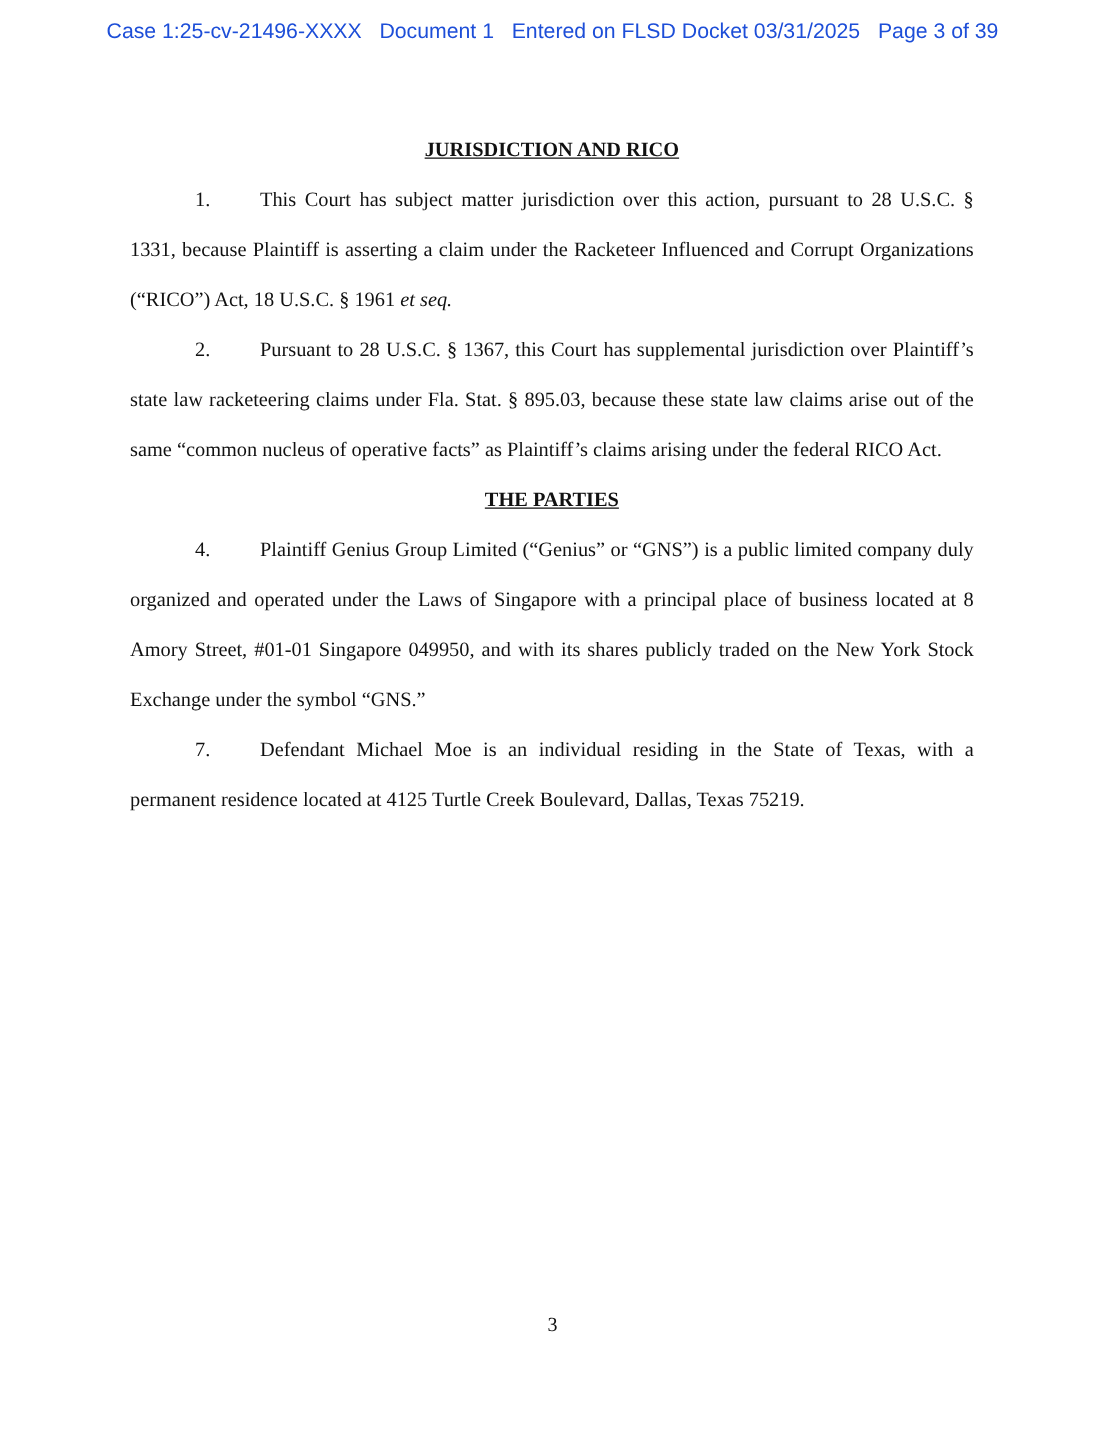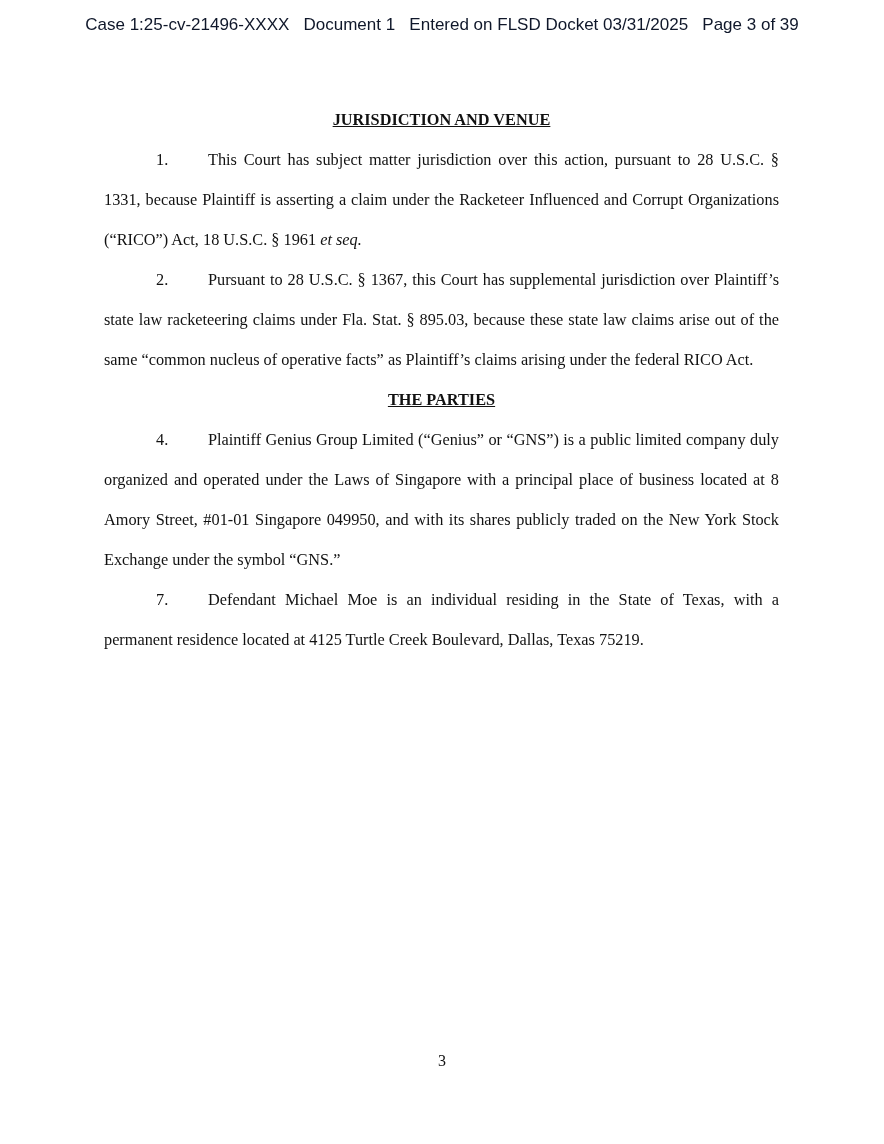--- a/index.html
+++ b/index.html
@@ -1,37 +1,37 @@
 <!DOCTYPE html>
 <html><head>
 <meta charset="utf-8">
 <style>
   html, body { margin: 0; padding: 0; background: #ffffff; }
   body { width: 884px; height: 1144px; position: relative; overflow: hidden; }
   .header {
     position: absolute; left: 0; top: 15px; width: 884px;
     text-align: center; font-family: "Liberation Sans", sans-serif;
-    font-size: 17px; color: #0f172a; white-space: pre; letter-spacing: 0px;
+    font-size: 17px; color: #1d4ed8; white-space: pre; letter-spacing: 0px;
   }
   .page { position: absolute; left: 104px; top: 100px; width: 675px;
     font-family: "Liberation Serif", serif; font-size: 16.3px; color: #111; }
   .heading { text-align: center; font-weight: bold; text-decoration: underline;
     line-height: 40px; height: 40px; }
   .para { text-align: justify; line-height: 40px; margin: 0; }
   .para .num { display: inline-block; width: 104px; text-indent: 52px; }
   .pagenum { position: absolute; left: 0; width: 884px; top: 1052px; text-align: center;
     font-family: "Liberation Serif", serif; font-size: 16px; color: #111; }
 </style>
 </head>
 <body>
 
 <div class="header"><span>Case 1:25-cv-21496-XXXX</span>   <span>Document 1</span>   <span>Entered on FLSD Docket 03/31/2025</span>   <span>Page 3 of 39</span></div>
 
 <div class="page">
-  <div class="heading">JURISDICTION AND VENUE</div>
+  <div class="heading">JURISDICTION AND RICO</div>
   <p class="para"><span class="num">1.</span><span>This Court has subject matter jurisdiction over this action, pursuant to 28 U.S.C. § 1331, because Plaintiff is asserting a claim under the Racketeer Influenced and Corrupt Organizations (“RICO”) Act, 18 U.S.C. § 1961 </span><i>et seq.</i></p>
   <p class="para"><span class="num">2.</span><span>Pursuant to 28 U.S.C. § 1367, this Court has supplemental jurisdiction over Plaintiff’s state law racketeering claims under Fla. Stat. § 895.03, because these state law claims arise out of the same “common nucleus of operative facts” as Plaintiff’s claims arising under the federal RICO Act.</span></p>
 
   <div class="heading">THE PARTIES</div>
   <p class="para"><span class="num">4.</span><span>Plaintiff Genius Group Limited (“Genius” or “GNS”) is a public limited company duly organized and operated under the Laws of Singapore with a principal place of business located at 8 Amory Street, #01-01 Singapore 049950, and with its shares publicly traded on the New York Stock Exchange under the symbol “GNS.”</span></p>
   <p class="para"><span class="num">7.</span><span>Defendant Michael Moe is an individual residing in the State of Texas, with a permanent residence located at 4125 Turtle Creek Boulevard, Dallas, Texas 75219.</span></p>
 </div>
 
 <div class="pagenum">3</div>
 

